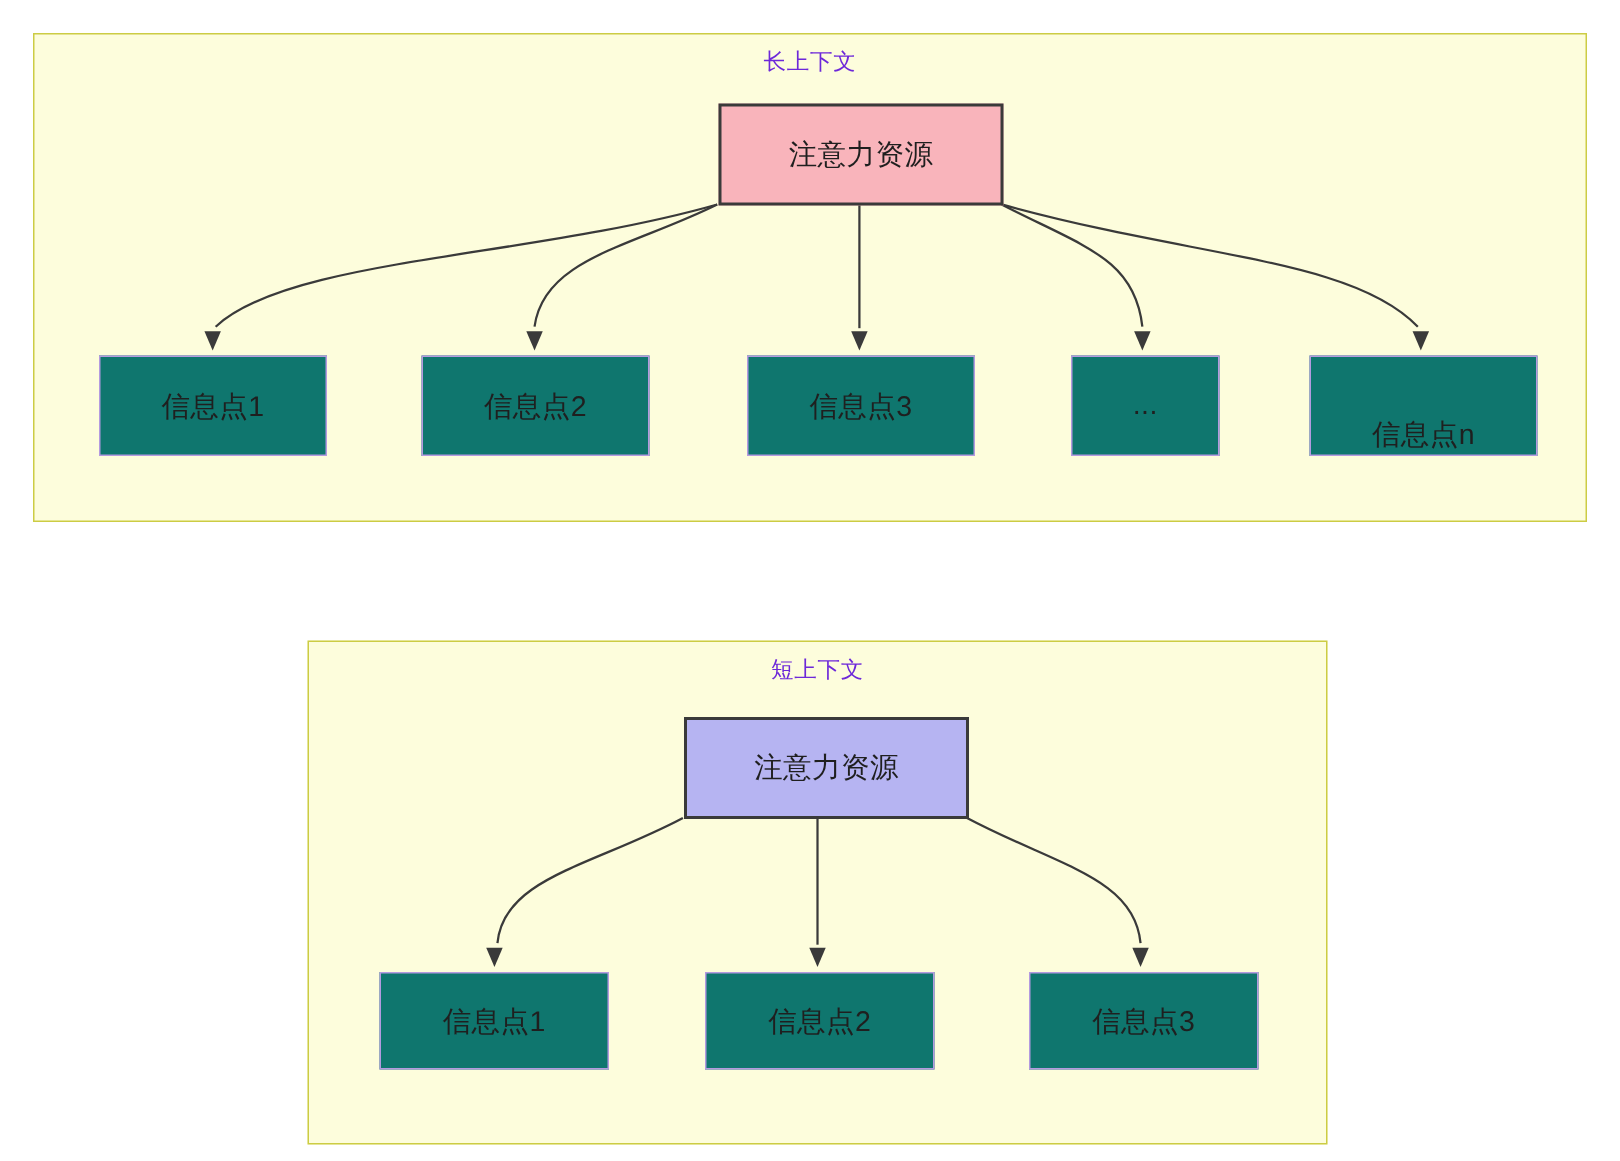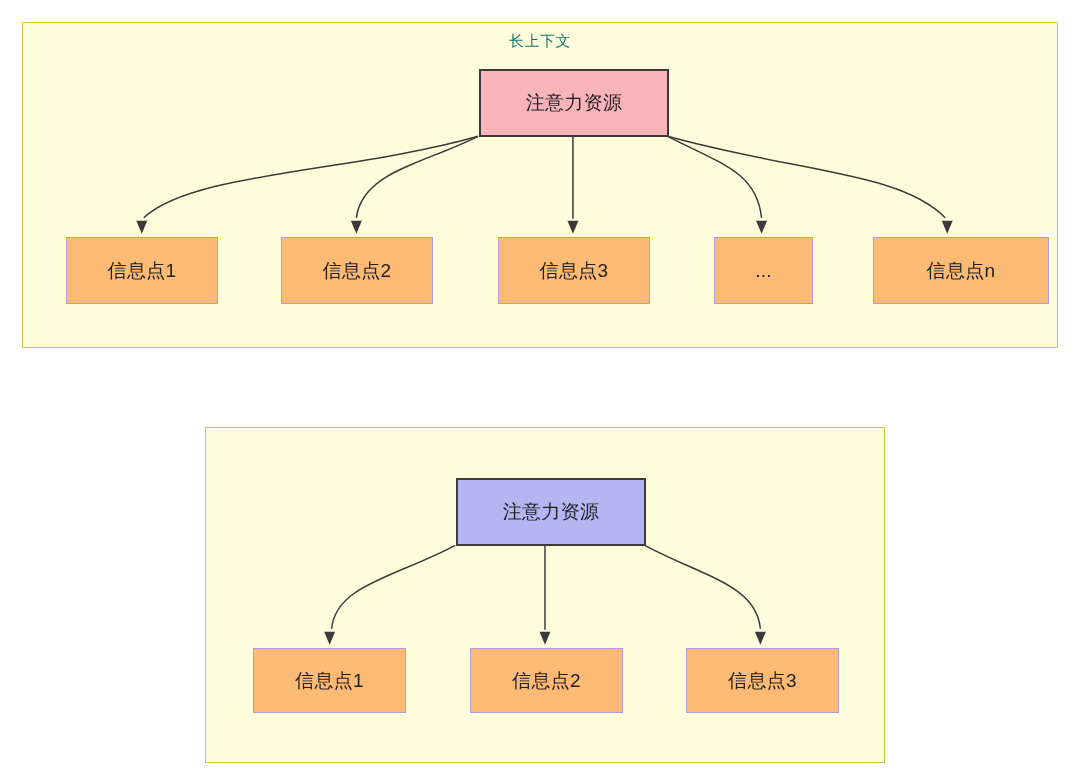--- a/index.html
+++ b/index.html
@@ -28,21 +28,21 @@
   #panel-long  { left: 22px;  top: 22px;  width: 1036px; height: 326px; }
   #panel-short { left: 205px; top: 427px; width: 680px;  height: 336px; }
 
   .panel-title {
     position: absolute;
     width: 100%;
     text-align: center;
     top: 9px;
     left: 0;
     font-size: 15px;
-    color: #0f766e;
+    color: #6d28d9;
     letter-spacing: 0.5px;
     white-space: nowrap;
   }
 
   .node {
     position: absolute;
     box-sizing: border-box;
     display: flex;
     align-items: center;
     justify-content: center;
@@ -53,21 +53,21 @@
   }
   .node-root-pink {
     background: #f9b4bb;
     border: 2.4px solid #3a3a3a;
   }
   .node-root-purple {
     background: #b6b4f2;
     border: 2.4px solid #3a3a3a;
   }
   .node-leaf {
-    background: #fdba74;
+    background: #0f766e;
     border: 1.6px solid #b49ae0;
   }
 
   svg.edges {
     position: absolute;
     left: 0;
     top: 0;
     width: 100%;
     height: 100%;
     overflow: visible;
@@ -123,27 +123,28 @@
     </div>
 
     <div class="node node-leaf" style="left:475px; top:214px; width:152px; height:67px;">
       <span>信息点3</span>
     </div>
 
     <div class="node node-leaf" style="left:691px; top:214px; width:99px; height:67px;">
       <span>...</span>
     </div>
 
-    <div class="node node-leaf" style="left:850px; top:214px; width:176px; height:67px;">
+    <div class="node node-leaf" style="left:850px; top:214px; width:152px; height:67px;align-items:flex-end;">
       <span>信息点n</span>
     </div>
   </div>
 
   <div class="panel" id="panel-short">
 
+    <div class="panel-title">短上下文</div>
 
     <svg class="edges" viewBox="0 0 680 336" preserveAspectRatio="none">
 
       <path class="edge-line" d="M 250,118 C 190,150 130,158 126,202"></path>
       <polygon class="edge-head" points="124,218 118.5,205 129.5,205"></polygon>
 
       <path class="edge-line" d="M 340,118 L 340,203"></path>
       <polygon class="edge-head" points="340,218 334.5,205 345.5,205"></polygon>
 
       <path class="edge-line" d="M 440,118 C 500,150 552,158 556,202"></path>

